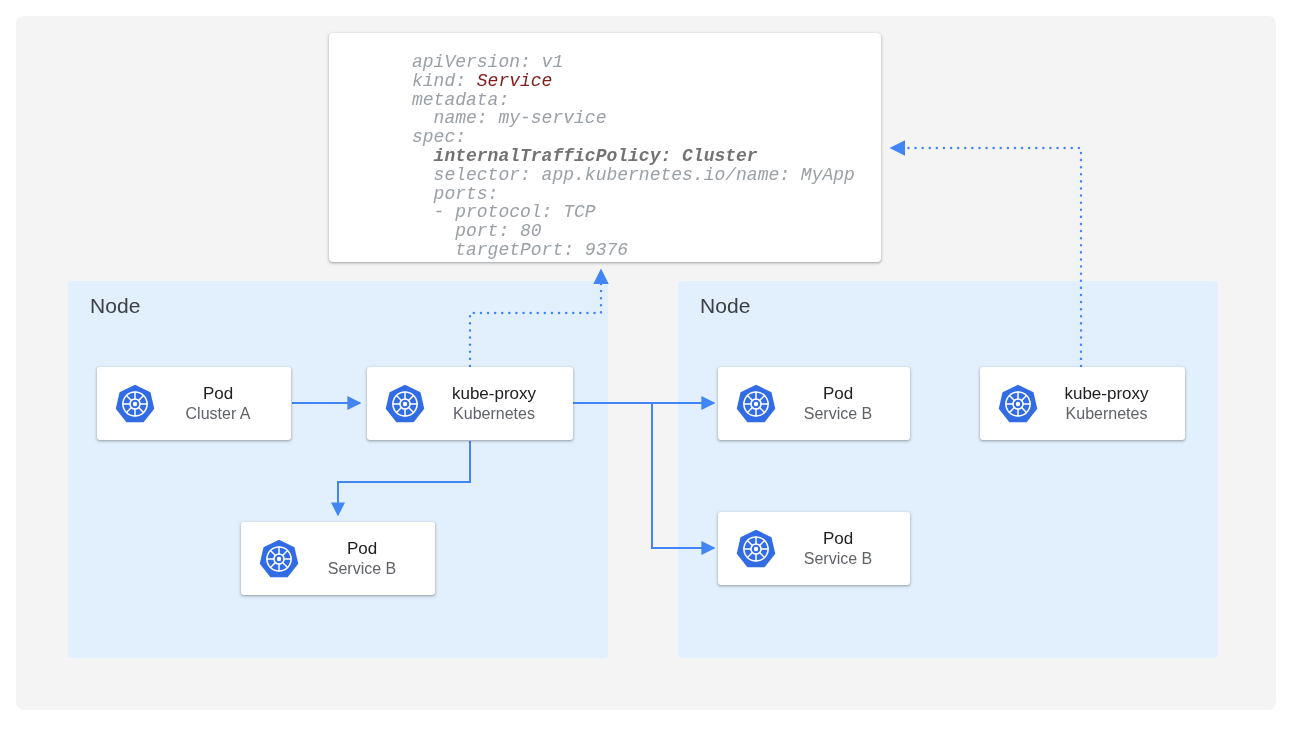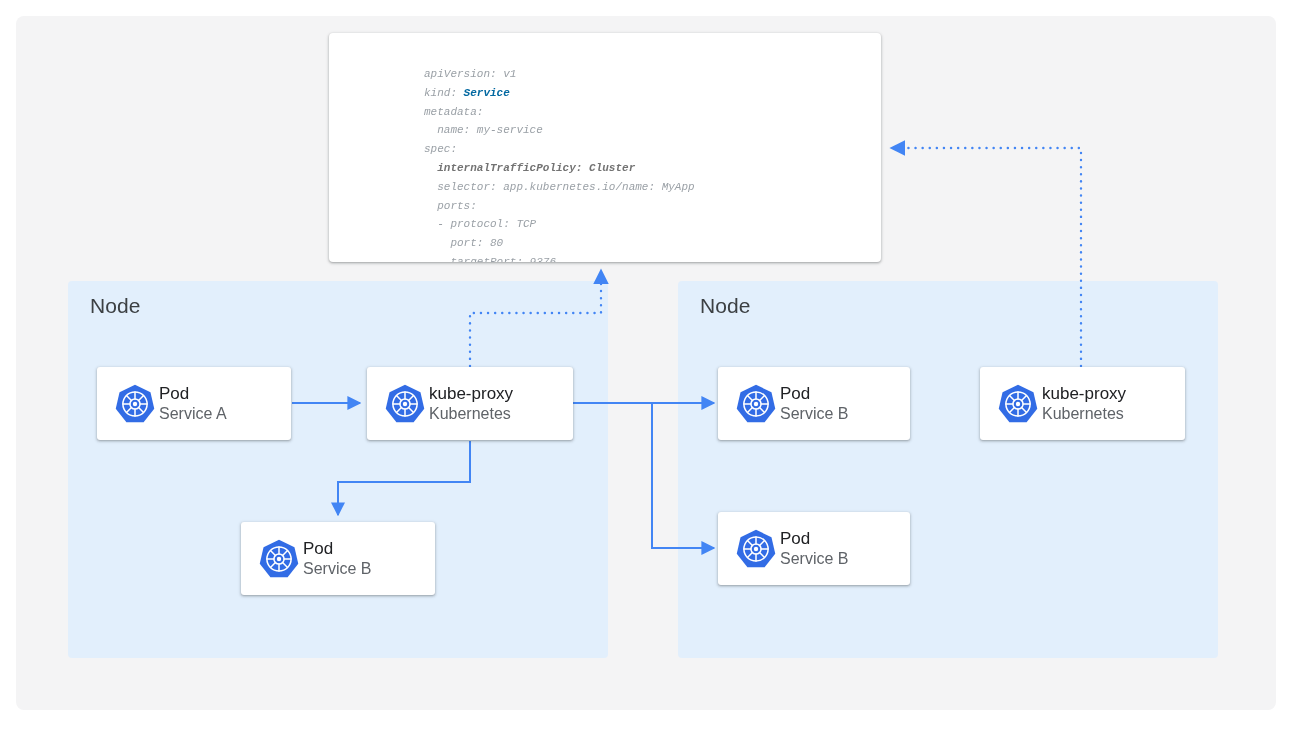--- a/index.html
+++ b/index.html
@@ -60,21 +60,21 @@
   }
   .card-logo {
     flex: 0 0 auto;
     margin-left: 16px;
     width: 44px;
     height: 44px;
     display: block;
   }
   .card-text {
     flex: 1 1 auto;
-    text-align: left;
+    text-align: center;
     padding-right: 14px;
     padding-left: 2px;
     line-height: 1.24;
     overflow: hidden;
   }
   .card-title {
     font-size: 17px;
     color: #202124;
     white-space: nowrap;
   }
@@ -94,31 +94,31 @@
     background: #ffffff;
     border-radius: 4px;
     box-shadow: 0 1px 2px rgba(60,64,67,.30), 0 1px 3px 1px rgba(60,64,67,.15);
     box-sizing: border-box;
     overflow: hidden;
   }
   .yaml-code {
     position: absolute;
     left: 83px;
     top: 20px;
-    margin: 12px;
+    margin: 0;
     font-family: "Liberation Mono", "DejaVu Sans Mono", monospace;
-    font-size: 11px;
+    font-size: 18px;
     line-height: 18.8px;
     font-style: italic;
     color: #9aa0a6;
     white-space: pre;
   }
   .yaml-line { display: block; white-space: pre; }
   .yaml-line.bold { font-weight: bold; color: #737373; }
-  .yaml-line .b { font-weight: bold; color: #0369a1; }
+  .yaml-line .b { font-weight: normal; color: #7f1d1d; }
 
   
   #wires {
     position: absolute;
     left: 0;
     top: 0;
     width: 1296px;
     height: 729px;
     pointer-events: none;
   }
@@ -192,21 +192,21 @@
         <line x1="39.4" y1="32" x2="49.6" y2="32"></line>
         <line x1="19.6" y1="19.6" x2="26.8" y2="26.8"></line>
         <line x1="37.2" y1="37.2" x2="44.4" y2="44.4"></line>
         <line x1="44.4" y1="19.6" x2="37.2" y2="26.8"></line>
         <line x1="26.8" y1="37.2" x2="19.6" y2="44.4"></line>
       </g>
       <circle cx="32" cy="32" r="3.2" fill="#ffffff"></circle>
     </svg>
     <div class="card-text">
       <div class="card-title">Pod</div>
-      <div class="card-sub">Service A</div>
+      <div class="card-sub">Cluster A</div>
     </div>
   </div>
 
   <div class="card" style="left:367px; top:367px; width:206px; height:73px;">
     <svg class="card-logo" viewBox="0 0 64 64">
       <path fill="#326ce5" d="M32 4 L54.5 14.8 L60 39 L44.5 58.5 L19.5 58.5 L4 39 L9.5 14.8 Z"></path>
       <g fill="none" stroke="#ffffff" stroke-width="2.2" stroke-linecap="round">
         <circle cx="32" cy="32" r="7.4"></circle>
         <circle cx="32" cy="32" r="17.6"></circle>
         <line x1="32" y1="14.4" x2="32" y2="24.6"></line>

